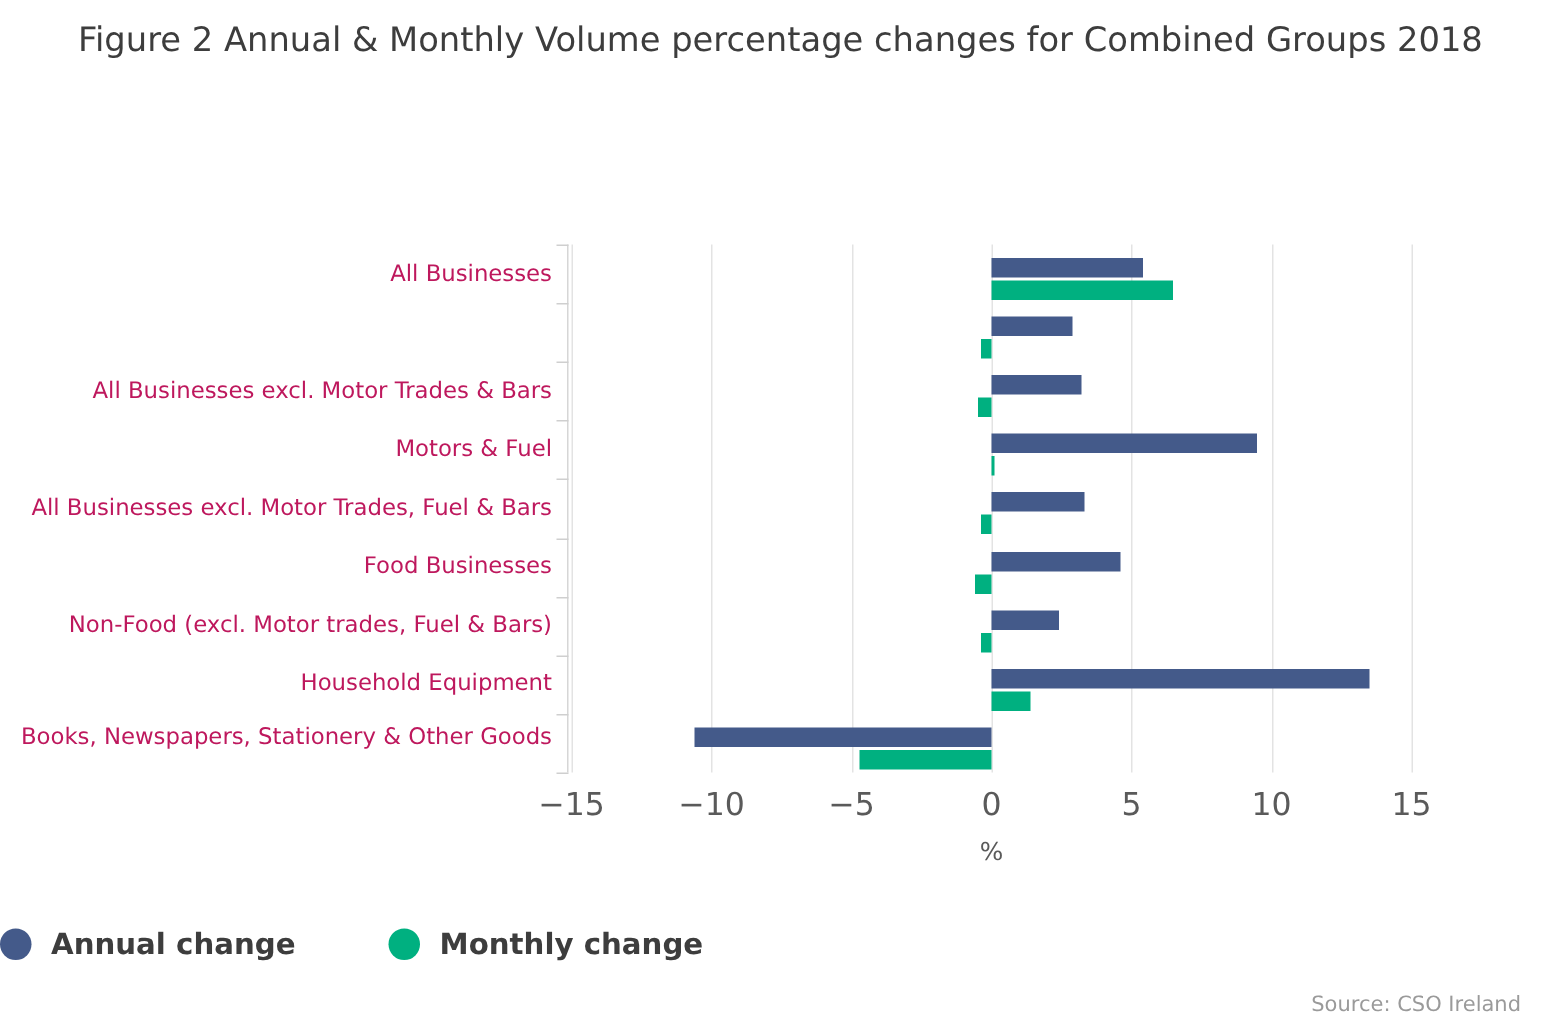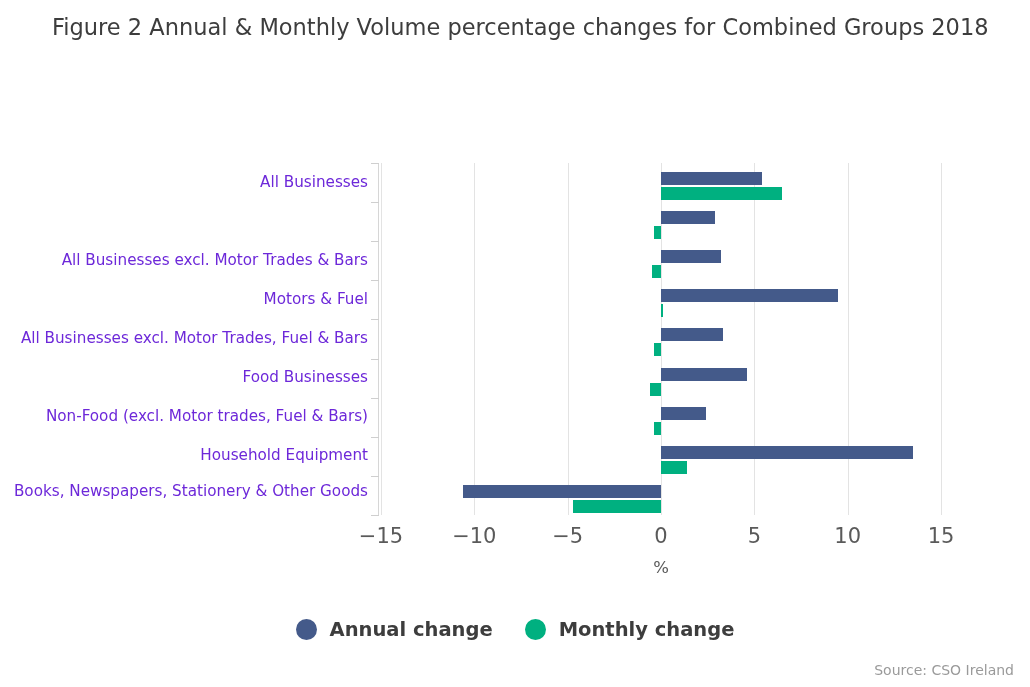--- a/index.html
+++ b/index.html
@@ -56,21 +56,21 @@
     position:absolute;
     left:0px;top:163px;
     width:368px;height:352px;
   }
   .cat-label{
     position:absolute;
     right:0;width:368px;
     text-align:right;
     font-size:15.2px;
     line-height:19.5px;
-    color:#6d28d9;
+    color:#be185d;
     white-space:normal;
     margin-left:48px;
   }
 
   
   .bar{
     position:absolute;
     height:13px;
     border-radius:0;
   }
@@ -93,23 +93,22 @@
     text-align:center;
     font-size:16.5px;
     color:#5a5a5a;
   }
 
   
   .legend{
     position:absolute;
     top:618px;left:0;width:1030px;
     display:flex;
-    justify-content:center;
     align-items:center;
-    gap:32px;
+    gap:62px;
   }
   .legend-item{display:flex;align-items:center;gap:13px;}
   .legend-swatch{
     width:21px;height:21px;border-radius:50%;
     display:block;
   }
   .legend-swatch.annual{background:#445a8a;}
   .legend-swatch.monthly{background:#00b080;}
   .legend-text{
     font-size:19.5px;

